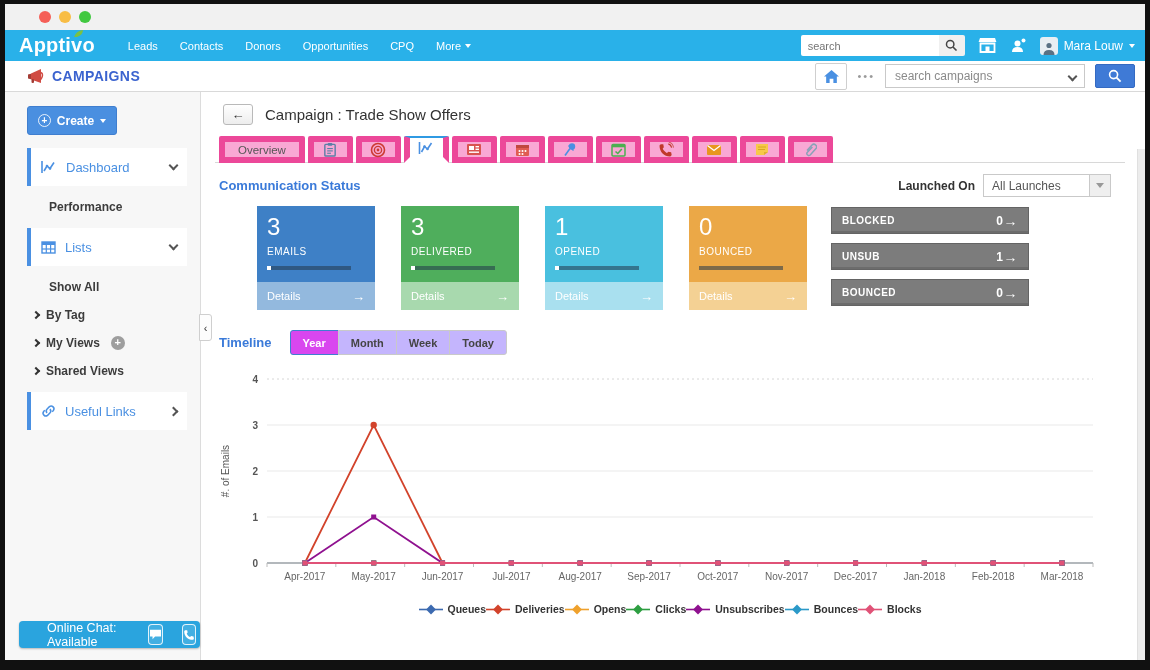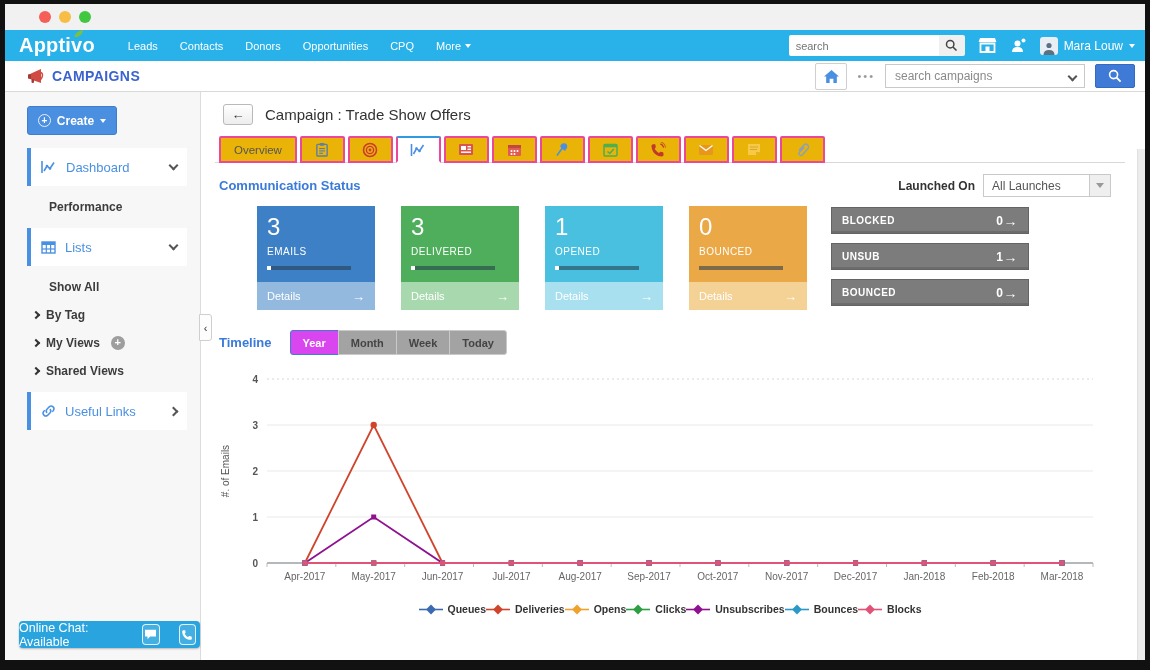--- a/index.html
+++ b/index.html
@@ -13,21 +13,21 @@
 
   
   .bluebar { height:31px; background:#29b1e9; display:flex; align-items:center; color:#fff; flex:0 0 auto; padding:0 10px 0 14px; }
   .logo-wrap { position:relative; margin-right:22px; }
   .logo { font-size:20px; font-weight:bold; letter-spacing:.2px; color:#fff; }
   .leaf { position:absolute; right:11px; top:-4px; }
   .nav-link { color:#fff; font-size:11px; margin:0 11px; cursor:pointer; white-space:nowrap; display:flex; align-items:center; gap:4px; }
   .tri-down { width:0; height:0; border:3.5px solid transparent; border-top:4px solid currentColor; margin-top:3px; }
   .bar-right { margin-left:auto; display:flex; align-items:center; gap:13px; }
   .gsearch { display:flex; align-items:center; }
-  .gsearch input { width:150px; height:21px; border:none; font-size:11px; padding:0 7px; outline:none; color:#333; border-radius:2px 0 0 2px; }
+  .gsearch input { width:138px; height:21px; border:none; font-size:11px; padding:0 7px; outline:none; color:#333; border-radius:2px 0 0 2px; }
   .gsearch .gsbtn { width:26px; height:21px; background:#f0f0f0; border:none; border-radius:0 2px 2px 0; display:flex; align-items:center; justify-content:center; cursor:pointer; }
   .avatar { width:18px; height:18px; border-radius:3px; background:#e8eef3; display:flex; align-items:flex-end; justify-content:center; overflow:hidden; }
   .user { display:flex; align-items:center; gap:6px; font-size:12px; color:#fff; cursor:pointer; }
 
   
   .appbar { height:31px; background:#fff; border-bottom:1px solid #d9d9d9; display:flex; align-items:center; padding:0 10px 0 22px; flex:0 0 auto; }
   .app-title { color:#3b63cf; font-size:14px; font-weight:bold; letter-spacing:.4px; margin-left:7px; }
   .appbar-right { margin-left:auto; display:flex; align-items:center; gap:10px; }
   .home-btn { width:32px; height:27px; background:#fff; border:1px solid #cfcfcf; border-radius:2px; display:flex; align-items:center; justify-content:center; cursor:pointer; }
   .dots { color:#9a9a9a; font-size:11px; letter-spacing:2px; cursor:pointer; }
@@ -43,35 +43,35 @@
   .side-row { margin:0 13px 0 22px; height:38px; background:#fff; border-left:4px solid #4a90e2; display:flex; align-items:center; padding:0 10px 0 10px; cursor:pointer; }
   .side-row .lbl { color:#4a90e2; font-size:13px; margin-left:9px; }
   .chev { width:7px; height:7px; border-right:2px solid #555; border-bottom:2px solid #555; display:inline-block; }
   .chev.down { transform:rotate(45deg); margin-left:auto; margin-top:-3px; }
   .chev.right-big { transform:rotate(-45deg); margin-left:auto; }
   .sub-item { margin:14px 0 14px 44px; font-size:12px; font-weight:bold; color:#3c3c3c; cursor:pointer; }
   .tree-item { margin:14px 0 14px 28px; font-size:12px; font-weight:bold; color:#3c3c3c; cursor:pointer; display:flex; align-items:center; gap:7px; }
   .chev-sm { width:6px; height:6px; border-right:2px solid #333; border-bottom:2px solid #333; display:inline-block; transform:rotate(-45deg); }
   .plus-gray { width:14px; height:14px; background:#9e9e9e; color:#fff; border-radius:50%; font-size:11px; line-height:13px; text-align:center; font-weight:bold; margin-left:4px; }
   .collapse-handle { position:absolute; right:-12px; top:222px; width:13px; height:27px; background:#fdfdfd; border:1px solid #cfcfcf; border-radius:0 3px 3px 0; display:flex; align-items:center; justify-content:center; font-size:11px; color:#333; cursor:pointer; z-index:5; }
-  .chat-pill { position:absolute; left:14px; bottom:12px; height:27px; background:#2aa4de; border-radius:4px; display:flex; align-items:center; padding:0 4px 0 0; gap:19px; cursor:pointer; box-shadow:0 1px 2px rgba(0,0,0,.25); }
+  .chat-pill { position:absolute; left:14px; bottom:12px; height:27px; background:#2aa4de; border-radius:4px; display:flex; align-items:center; padding:0 4px 0 28px; gap:19px; cursor:pointer; box-shadow:0 1px 2px rgba(0,0,0,.25); }
   .chat-pill .txt { color:#fff; font-size:12.5px; margin-right:5px; }
   .chat-ic { width:21px; height:21px; border:1px solid rgba(255,255,255,.85); border-radius:4px; background:rgba(255,255,255,.12); display:flex; align-items:center; justify-content:center; }
 
   .content { flex:1; padding:8px 20px 0 14px; position:relative; min-width:0; }
   .v-scroll { position:absolute; right:0; top:57px; bottom:0; width:8px; background:#ececec; border-left:1px solid #e0e0e0; z-index:4; }
 
   
   .camp-head { display:flex; align-items:center; margin:4px 0 10px 8px; gap:12px; }
   .back-btn { width:30px; height:21px; border:1px solid #b9b9b9; border-radius:3px; background:linear-gradient(#fff,#ededed); font-size:13px; color:#333; display:flex; align-items:center; justify-content:center; cursor:pointer; }
   .camp-title { font-size:15px; color:#333; }
 
   
   .tabs { display:flex; border-bottom:1px solid #d8d8d8; padding-left:4px; }
-  .tab { position:relative; top:1px; height:27px; background:#eab308; border:2px solid #ec4899; border-radius:2px 2px 0 0; margin-right:3px; display:flex; align-items:center; justify-content:center; cursor:pointer; }
+  .tab { position:relative; top:1px; height:27px; background:#f9a8d4; border:6px solid #ec4899; border-radius:2px 2px 0 0; margin-right:3px; display:flex; align-items:center; justify-content:center; cursor:pointer; }
   .tab.txt { padding:0 13px; font-size:11.5px; color:#555; }
   .tab.ico { width:45px; }
   .tab.active { background:#fff; border-top:2px solid #2f9ae3; border-bottom-color:#fff; }
 
   
   .section-row { display:flex; align-items:center; margin-top:11px; }
   .sec-title { color:#3a7ad9; font-size:13px; font-weight:bold; margin-left:4px; }
   .launched { margin-left:auto; margin-right:14px; display:flex; align-items:center; gap:8px; }
   .launched .lab { font-size:12px; font-weight:bold; color:#333; }
   .sel-box { width:128px; height:23px; border:1px solid #c9c9c9; background:#fff; display:flex; align-items:center; font-size:12px; color:#555; padding-left:8px; cursor:pointer; }
@@ -93,21 +93,21 @@
 
   .side-stats { margin-left:auto; margin-right:96px; width:198px; display:flex; flex-direction:column; gap:9px; margin-top:1px; }
   .stat-bar { height:27px; background:#7c7c7c; border:1px solid #646464; box-shadow:inset 0 -2px 0 rgba(0,0,0,.12); color:#fff; display:flex; align-items:center; padding:0 10px; font-size:10px; font-weight:bold; letter-spacing:.5px; cursor:pointer; }
   .stat-right { margin-left:auto; font-size:12px; display:flex; align-items:center; }
   .stat-right .arr { font-size:14px; }
 
   
   .tl-row { display:flex; align-items:center; margin-top:20px; }
   .tl-title { color:#3a7ad9; font-size:13px; font-weight:bold; margin-left:4px; }
   .tl-btns { display:flex; margin-left:18px; }
-  .tl-btn { height:25px; padding:0 12px; background:#a3a3a3; border:1px solid #c9c9c9; margin-left:-1px; font-size:11px; font-weight:bold; color:#444; display:flex; align-items:center; cursor:pointer; }
+  .tl-btn { height:25px; padding:0 12px; background:#c4b5fd; border:1px solid #c9c9c9; margin-left:-1px; font-size:11px; font-weight:bold; color:#444; display:flex; align-items:center; cursor:pointer; }
   .tl-btn:first-child { border-radius:3px 0 0 3px; margin-left:0; }
   .tl-btn:last-child { border-radius:0 3px 3px 0; }
   .tl-btn.active { background:#d946ef; border-color:#3f7ecf; color:#fff; }
 
   .chart-wrap { margin-top:10px; }
   .ytick { font-size:10px; fill:#555; font-weight:bold; font-family:"Liberation Sans",sans-serif; }
   .xtick { font-size:10px; fill:#666; font-family:"Liberation Sans",sans-serif; }
   .ylab { font-size:10px; fill:#555; font-family:"Liberation Sans",sans-serif; }
   .legend { display:flex; justify-content:center; margin-top:2px; }
   .lg-item { display:flex; align-items:center; gap:5px; font-size:10.5px; font-weight:bold; color:#333; }

